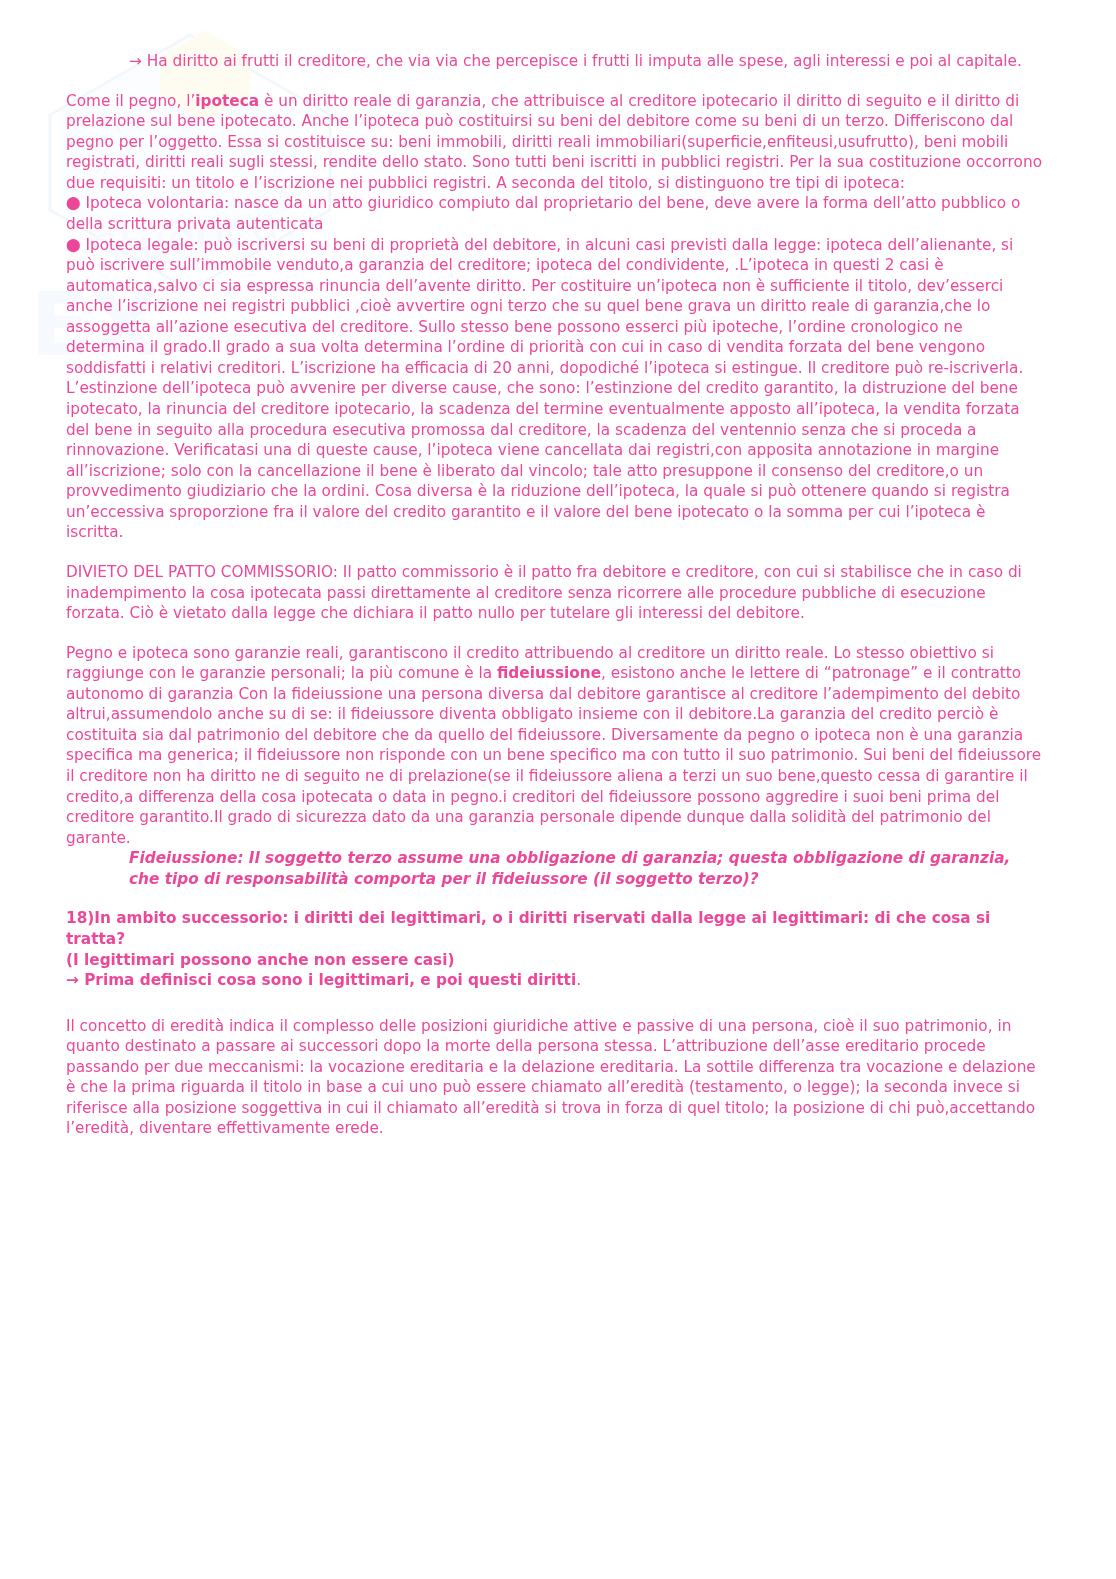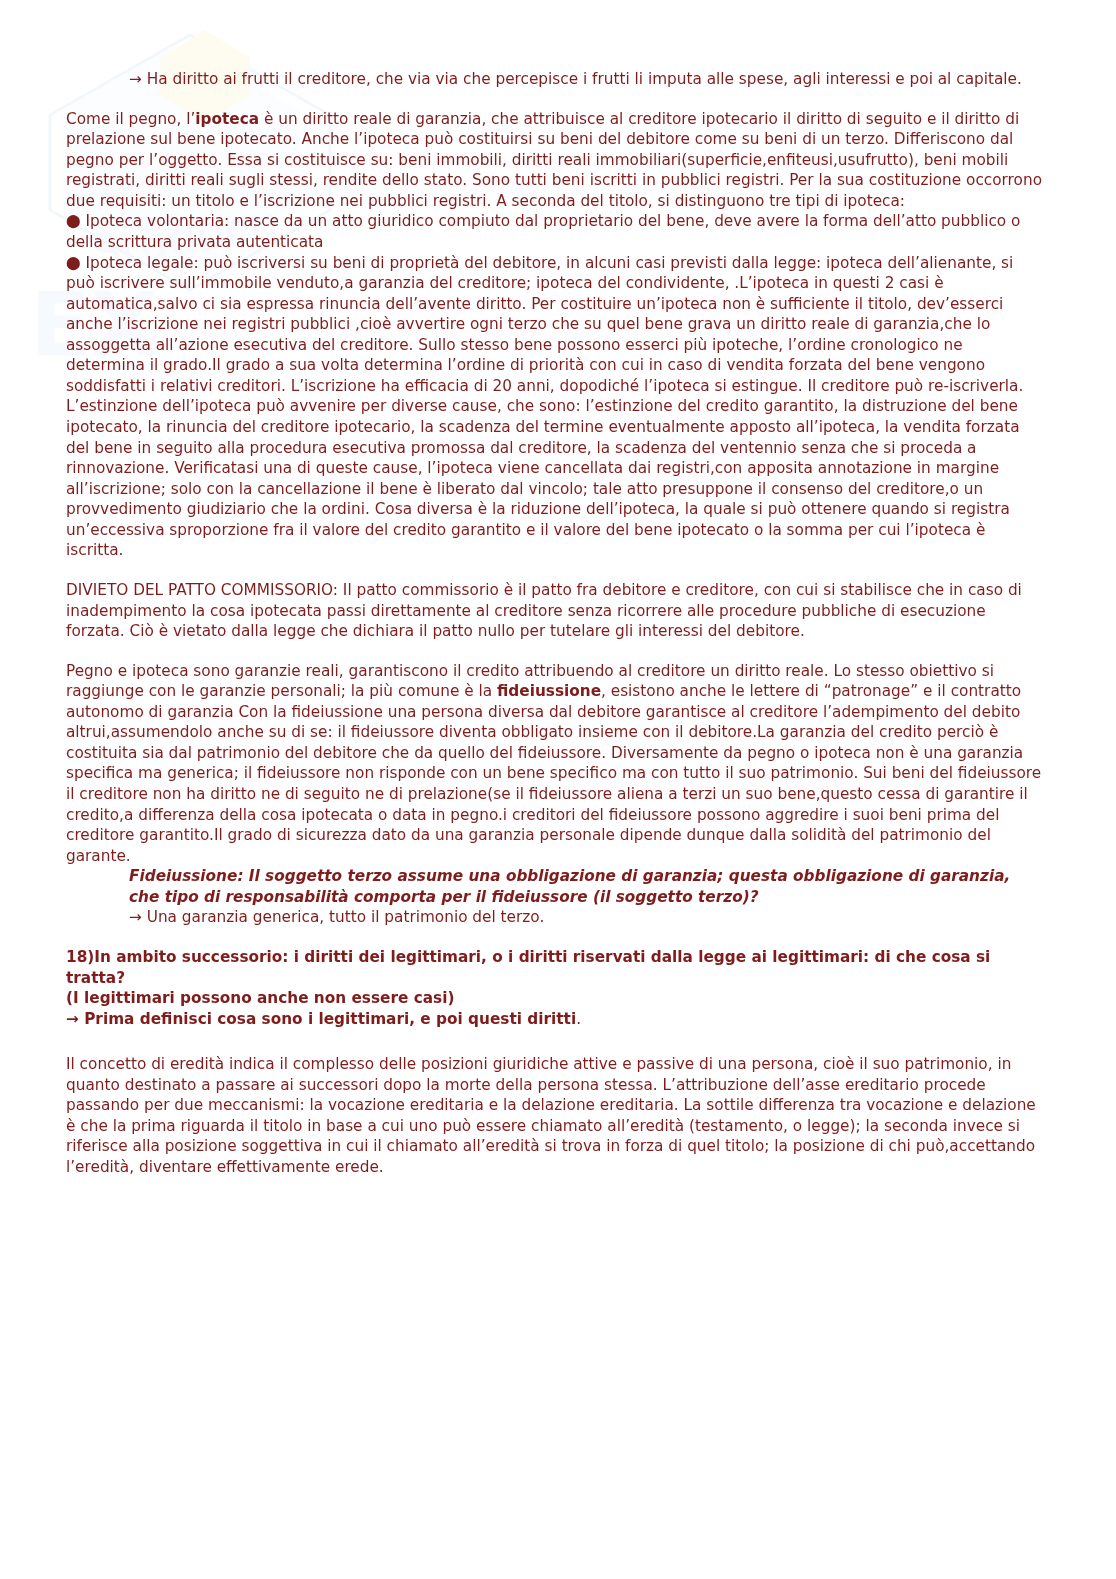--- a/index.html
+++ b/index.html
@@ -21,25 +21,26 @@
     position: absolute;
     left: 0;
     top: 10px;
     width: 430px;
     height: 400px;
     pointer-events: none;
     opacity: 0.5;
   }
   .content {
     position: relative;
-    padding: 69px 72px 0 66px;
+    padding: 44px 72px 0 66px;
     font-size: 15.3px;
     line-height: 1.345;
-    color: #7f1d1d;
+    color: #ec4899;
     z-index: 2;
+    margin-top: 7px;
   }
   p {
     margin: 0;
   }
   .indent-block {
     margin-left: 63px;
     text-indent: -22px;
     padding-left: 22px;
   }
   .gap-md { height: 19px; }
@@ -92,21 +93,20 @@
     <div class="gap-md"></div>
 
     <p>DIVIETO DEL PATTO COMMISSORIO: Il patto commissorio è il patto fra debitore e creditore, con cui si stabilisce che in caso di inadempimento la cosa ipotecata passi direttamente al creditore senza ricorrere alle procedure pubbliche di esecuzione forzata. Ciò è vietato dalla legge che dichiara il patto nullo per tutelare gli interessi del debitore.</p>
 
     <div class="gap-md"></div>
 
     <p><span>Pegno e ipoteca sono garanzie reali, garantiscono il credito attribuendo al creditore un diritto reale. Lo stesso obiettivo si raggiunge con le garanzie personali; la più comune è la </span><b>fideiussione</b><span>, esistono anche le lettere di “patronage” e il contratto autonomo di garanzia Con la fideiussione una persona diversa dal debitore garantisce al creditore l’adempimento del debito altrui,assumendolo anche su di se: il fideiussore diventa obbligato insieme con il debitore.La garanzia del credito perciò è costituita sia dal patrimonio del debitore che da quello del fideiussore. Diversamente da pegno o ipoteca non è una garanzia specifica ma generica; il fideiussore non risponde con un bene specifico ma con tutto il suo patrimonio. Sui beni del fideiussore il creditore non ha diritto ne di seguito ne di prelazione(se il fideiussore aliena a terzi un suo bene,questo cessa di garantire il credito,a differenza della cosa ipotecata o data in pegno.i creditori del fideiussore possono aggredire i suoi beni prima del creditore garantito.Il grado di sicurezza dato da una garanzia personale dipende dunque dalla solidità del patrimonio del garante.</span></p>
 
     <p class="ind-q"><b>Fideiussione</b><b>: Il soggetto terzo assume una obbligazione di garanzia; questa obbligazione di garanzia, che tipo di responsabilità comporta per il fideiussore (il soggetto terzo)?</b></p>
 
-    <p class="ind-q2">→ Una garanzia generica, tutto il patrimonio del terzo.</p>
 
     <div class="gap-md"></div>
 
     <p class="bold">18)In ambito successorio: i diritti dei legittimari, o i diritti riservati dalla legge ai legittimari: di che cosa si tratta?</p>
     <p class="bold">(I legittimari possono anche non essere casi)</p>
     <p><b>→ Prima definisci cosa sono i legittimari, e poi questi diritti</b><span>.</span></p>
 
     <div class="gap-lg"></div>
 
     <p>Il concetto di eredità indica il complesso delle posizioni giuridiche attive e passive di una persona, cioè il suo patrimonio, in quanto destinato a passare ai successori dopo la morte della persona stessa. L’attribuzione dell’asse ereditario procede passando per due meccanismi: la vocazione ereditaria e la delazione ereditaria. La sottile differenza tra vocazione e delazione è che la prima riguarda il titolo in base a cui uno può essere chiamato all’eredità (testamento, o legge); la seconda invece si riferisce alla posizione soggettiva in cui il chiamato all’eredità si trova in forza di quel titolo; la posizione di chi può,accettando l’eredità, diventare effettivamente erede.</p>

